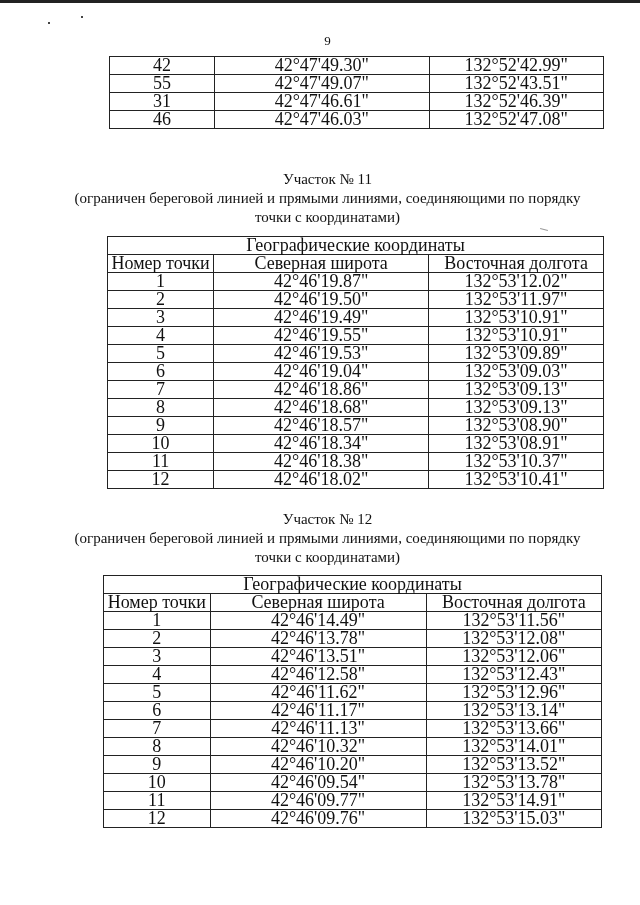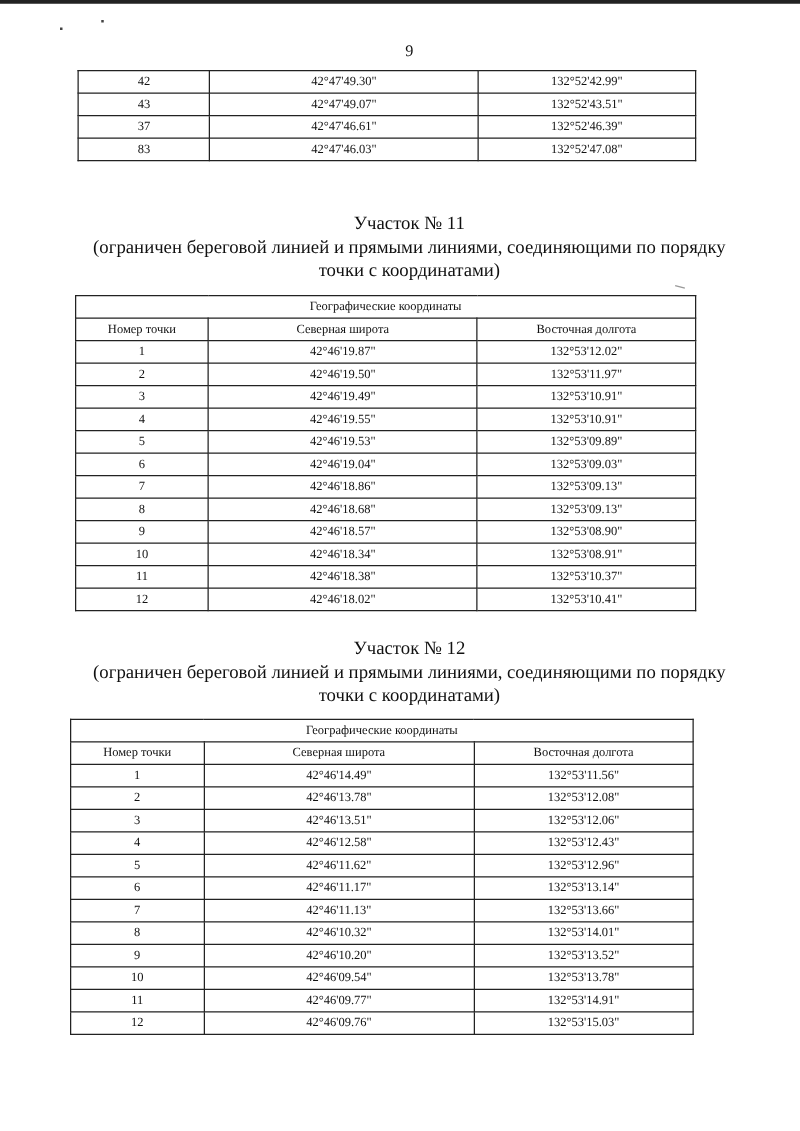--- a/index.html
+++ b/index.html
@@ -3,21 +3,21 @@
 <meta charset="utf-8">
 <style>
   html, body { margin: 0; padding: 0; background: #ffffff; }
   body {
     width: 640px; height: 905px; position: relative; overflow: hidden;
     font-family: "Liberation Serif", "DejaVu Serif", serif; color: #111;
   }
   .topbar { position: absolute; left: 0; top: 0; width: 640px; height: 3px; background: #222; }
   .speck { position: absolute; width: 2px; height: 2px; background: #444; }
   .page-number { position: absolute; left: 0; width: 655px; top: 33px; text-align: center; font-size: 13px; }
-  table { position: absolute; border-collapse: collapse; font-size: 10px; line-height: 17px; }
+  table { position: absolute; border-collapse: collapse; font-size: 18px; line-height: 17px; margin-left: 47px; }
   td { border: 1px solid #222; text-align: center; padding: 0; height: 17px; }
   .t0 { left: 62px; top: 56px; width: 495px; }
   .t1 { left: 60px; top: 236px; width: 497px; }
   .t2 { left: 56px; top: 575px; width: 499px; }
   .c1 { width: 106px; } .c2 { width: 216px; } .c3 { width: 175px; }
   .section { position: absolute; left: 0; width: 655px; text-align: center; font-size: 15px; line-height: 19px; }
   .s1 { top: 170px; }
   .s2 { top: 510px; }
   .mark { position: absolute; width: 8px; height: 1px; background: #999; transform: rotate(15deg); }
 </style>
@@ -31,31 +31,31 @@
 <div class="page-number">9</div>
 
 <table class="t0">
   <tbody id="tbody-0">
       <tr>
         <td class="c1">42</td>
         <td class="c2">42°47'49.30"</td>
         <td class="c3">132°52'42.99"</td>
       </tr>
       <tr>
-        <td class="c1">43</td>
+        <td class="c1">55</td>
         <td class="c2">42°47'49.07"</td>
         <td class="c3">132°52'43.51"</td>
       </tr>
       <tr>
-        <td class="c1">37</td>
+        <td class="c1">31</td>
         <td class="c2">42°47'46.61"</td>
         <td class="c3">132°52'46.39"</td>
       </tr>
       <tr>
-        <td class="c1">83</td>
+        <td class="c1">46</td>
         <td class="c2">42°47'46.03"</td>
         <td class="c3">132°52'47.08"</td>
       </tr>
     </tbody>
 </table>
 
 <div class="section s1">
   <div>Участок № 11</div>
   <div>(ограничен береговой линией и прямыми линиями, соединяющими по порядку</div>
   <div>точки с координатами)</div>

